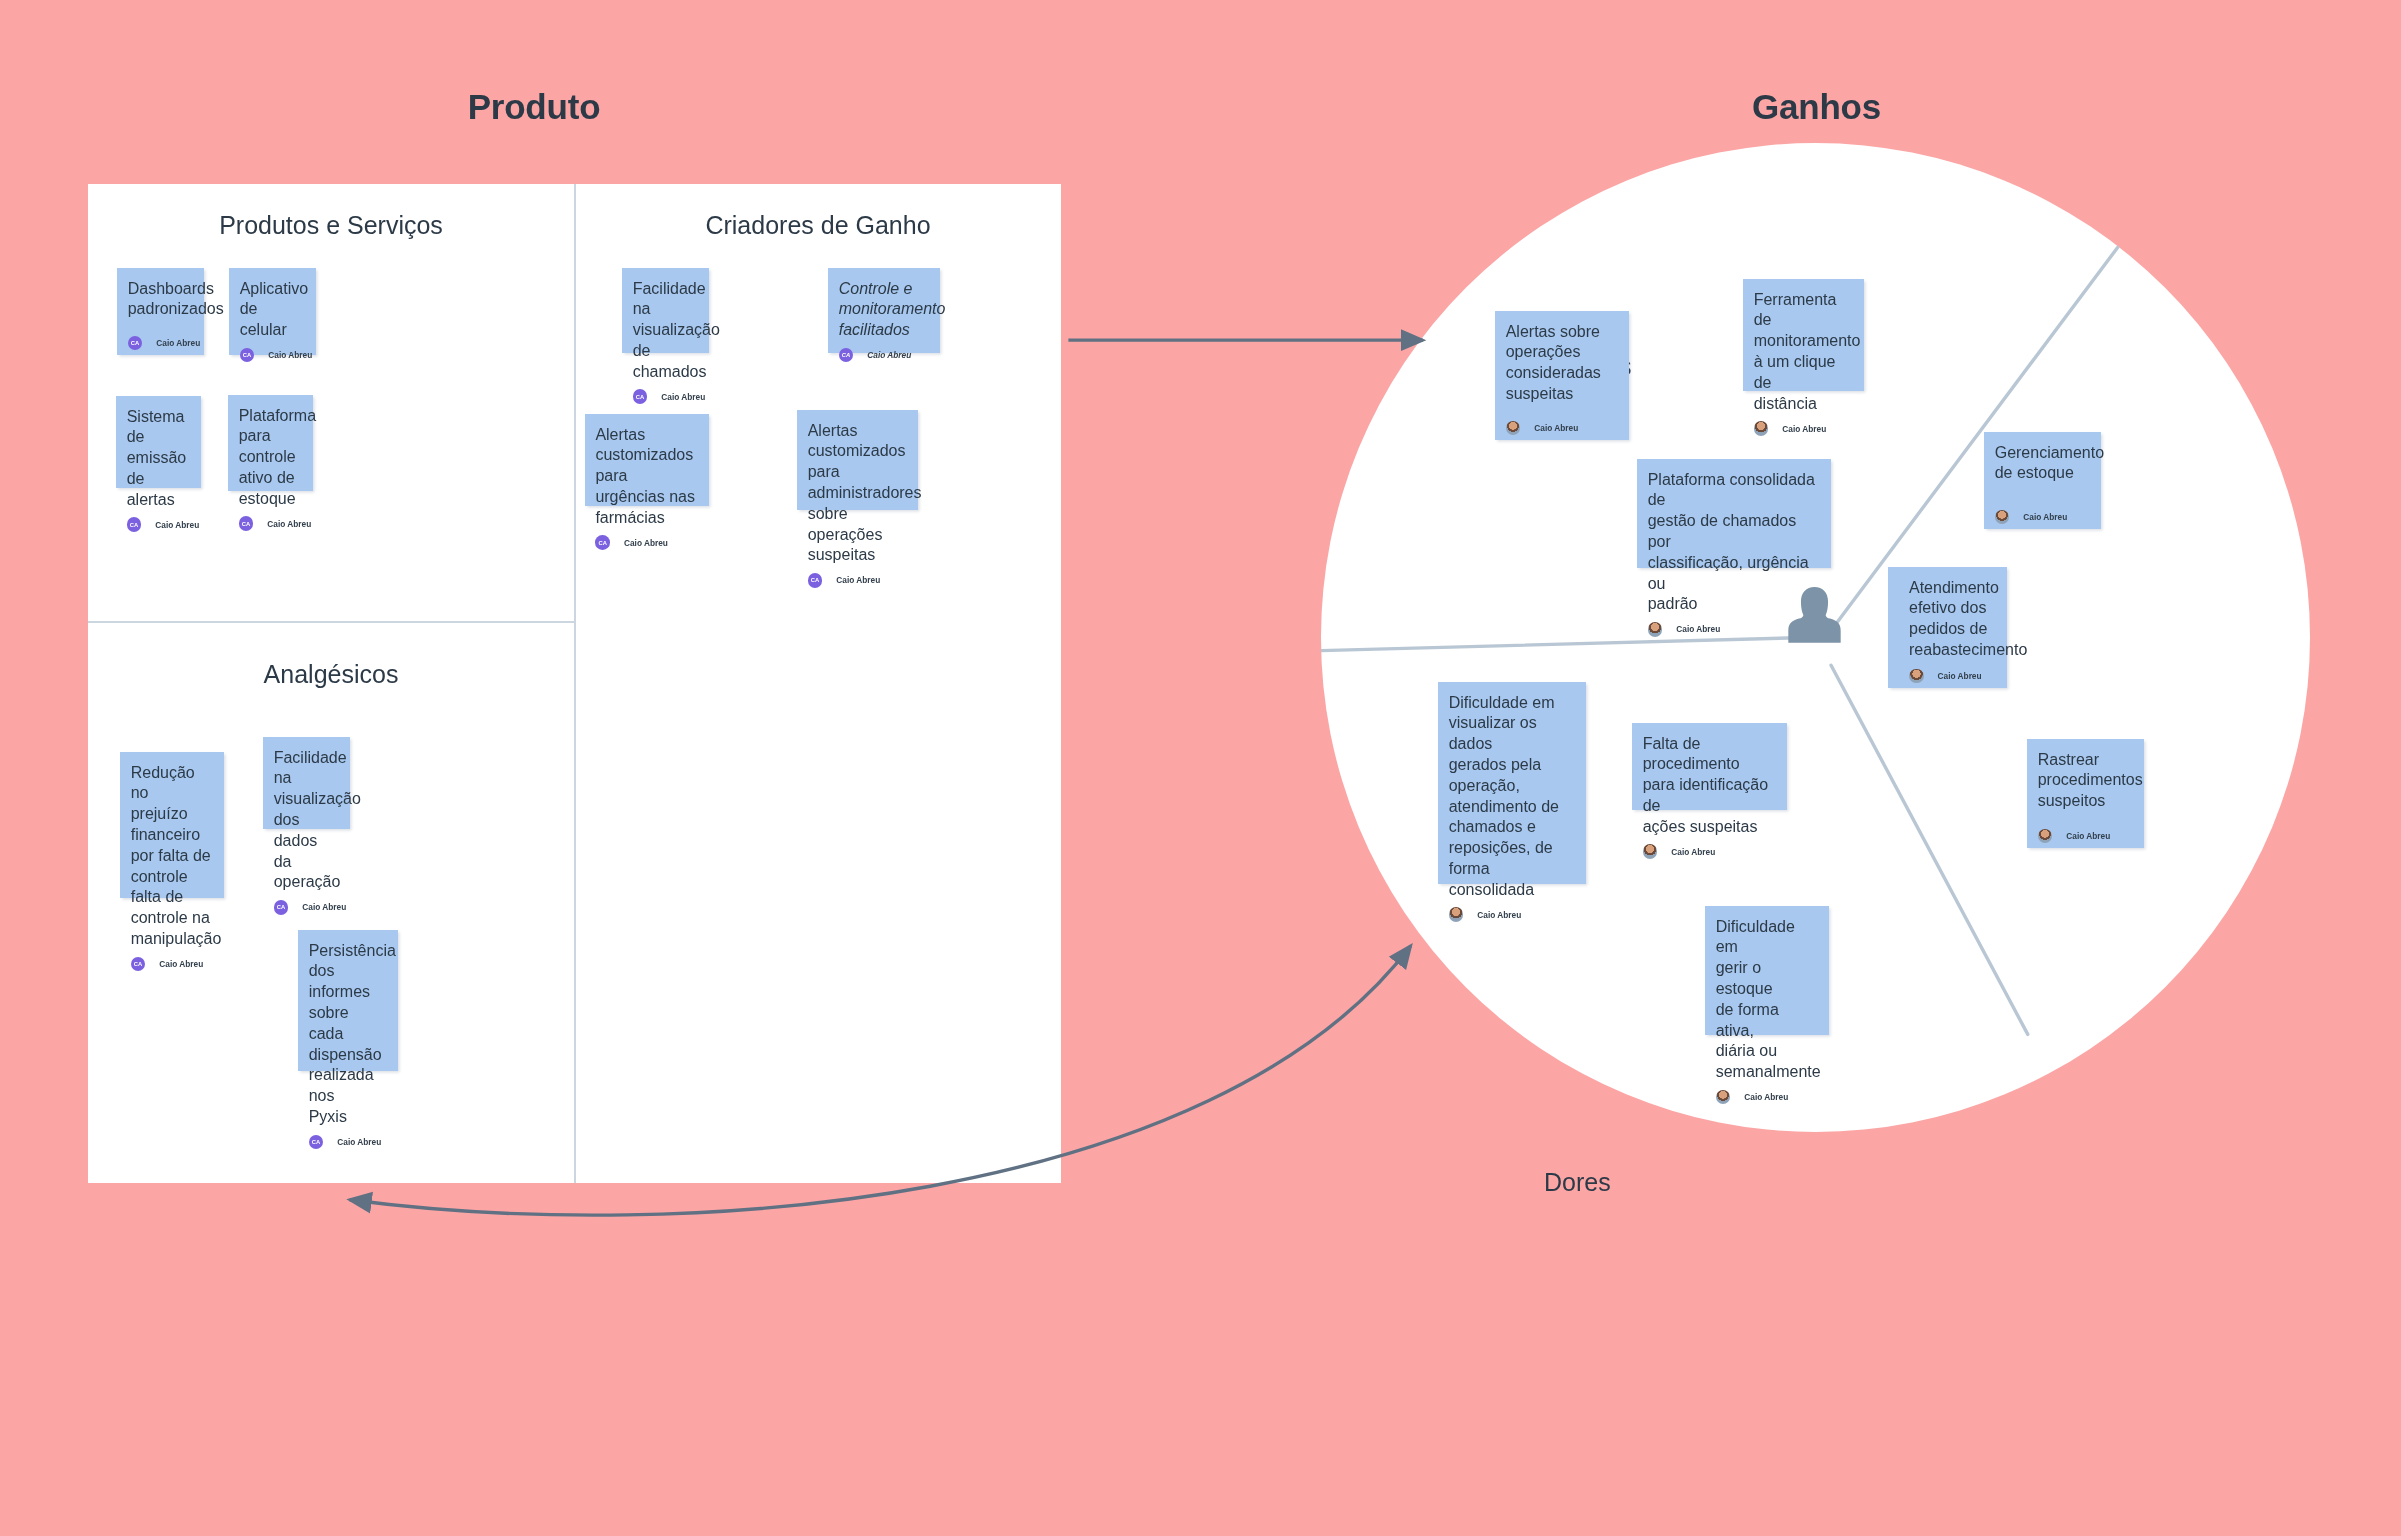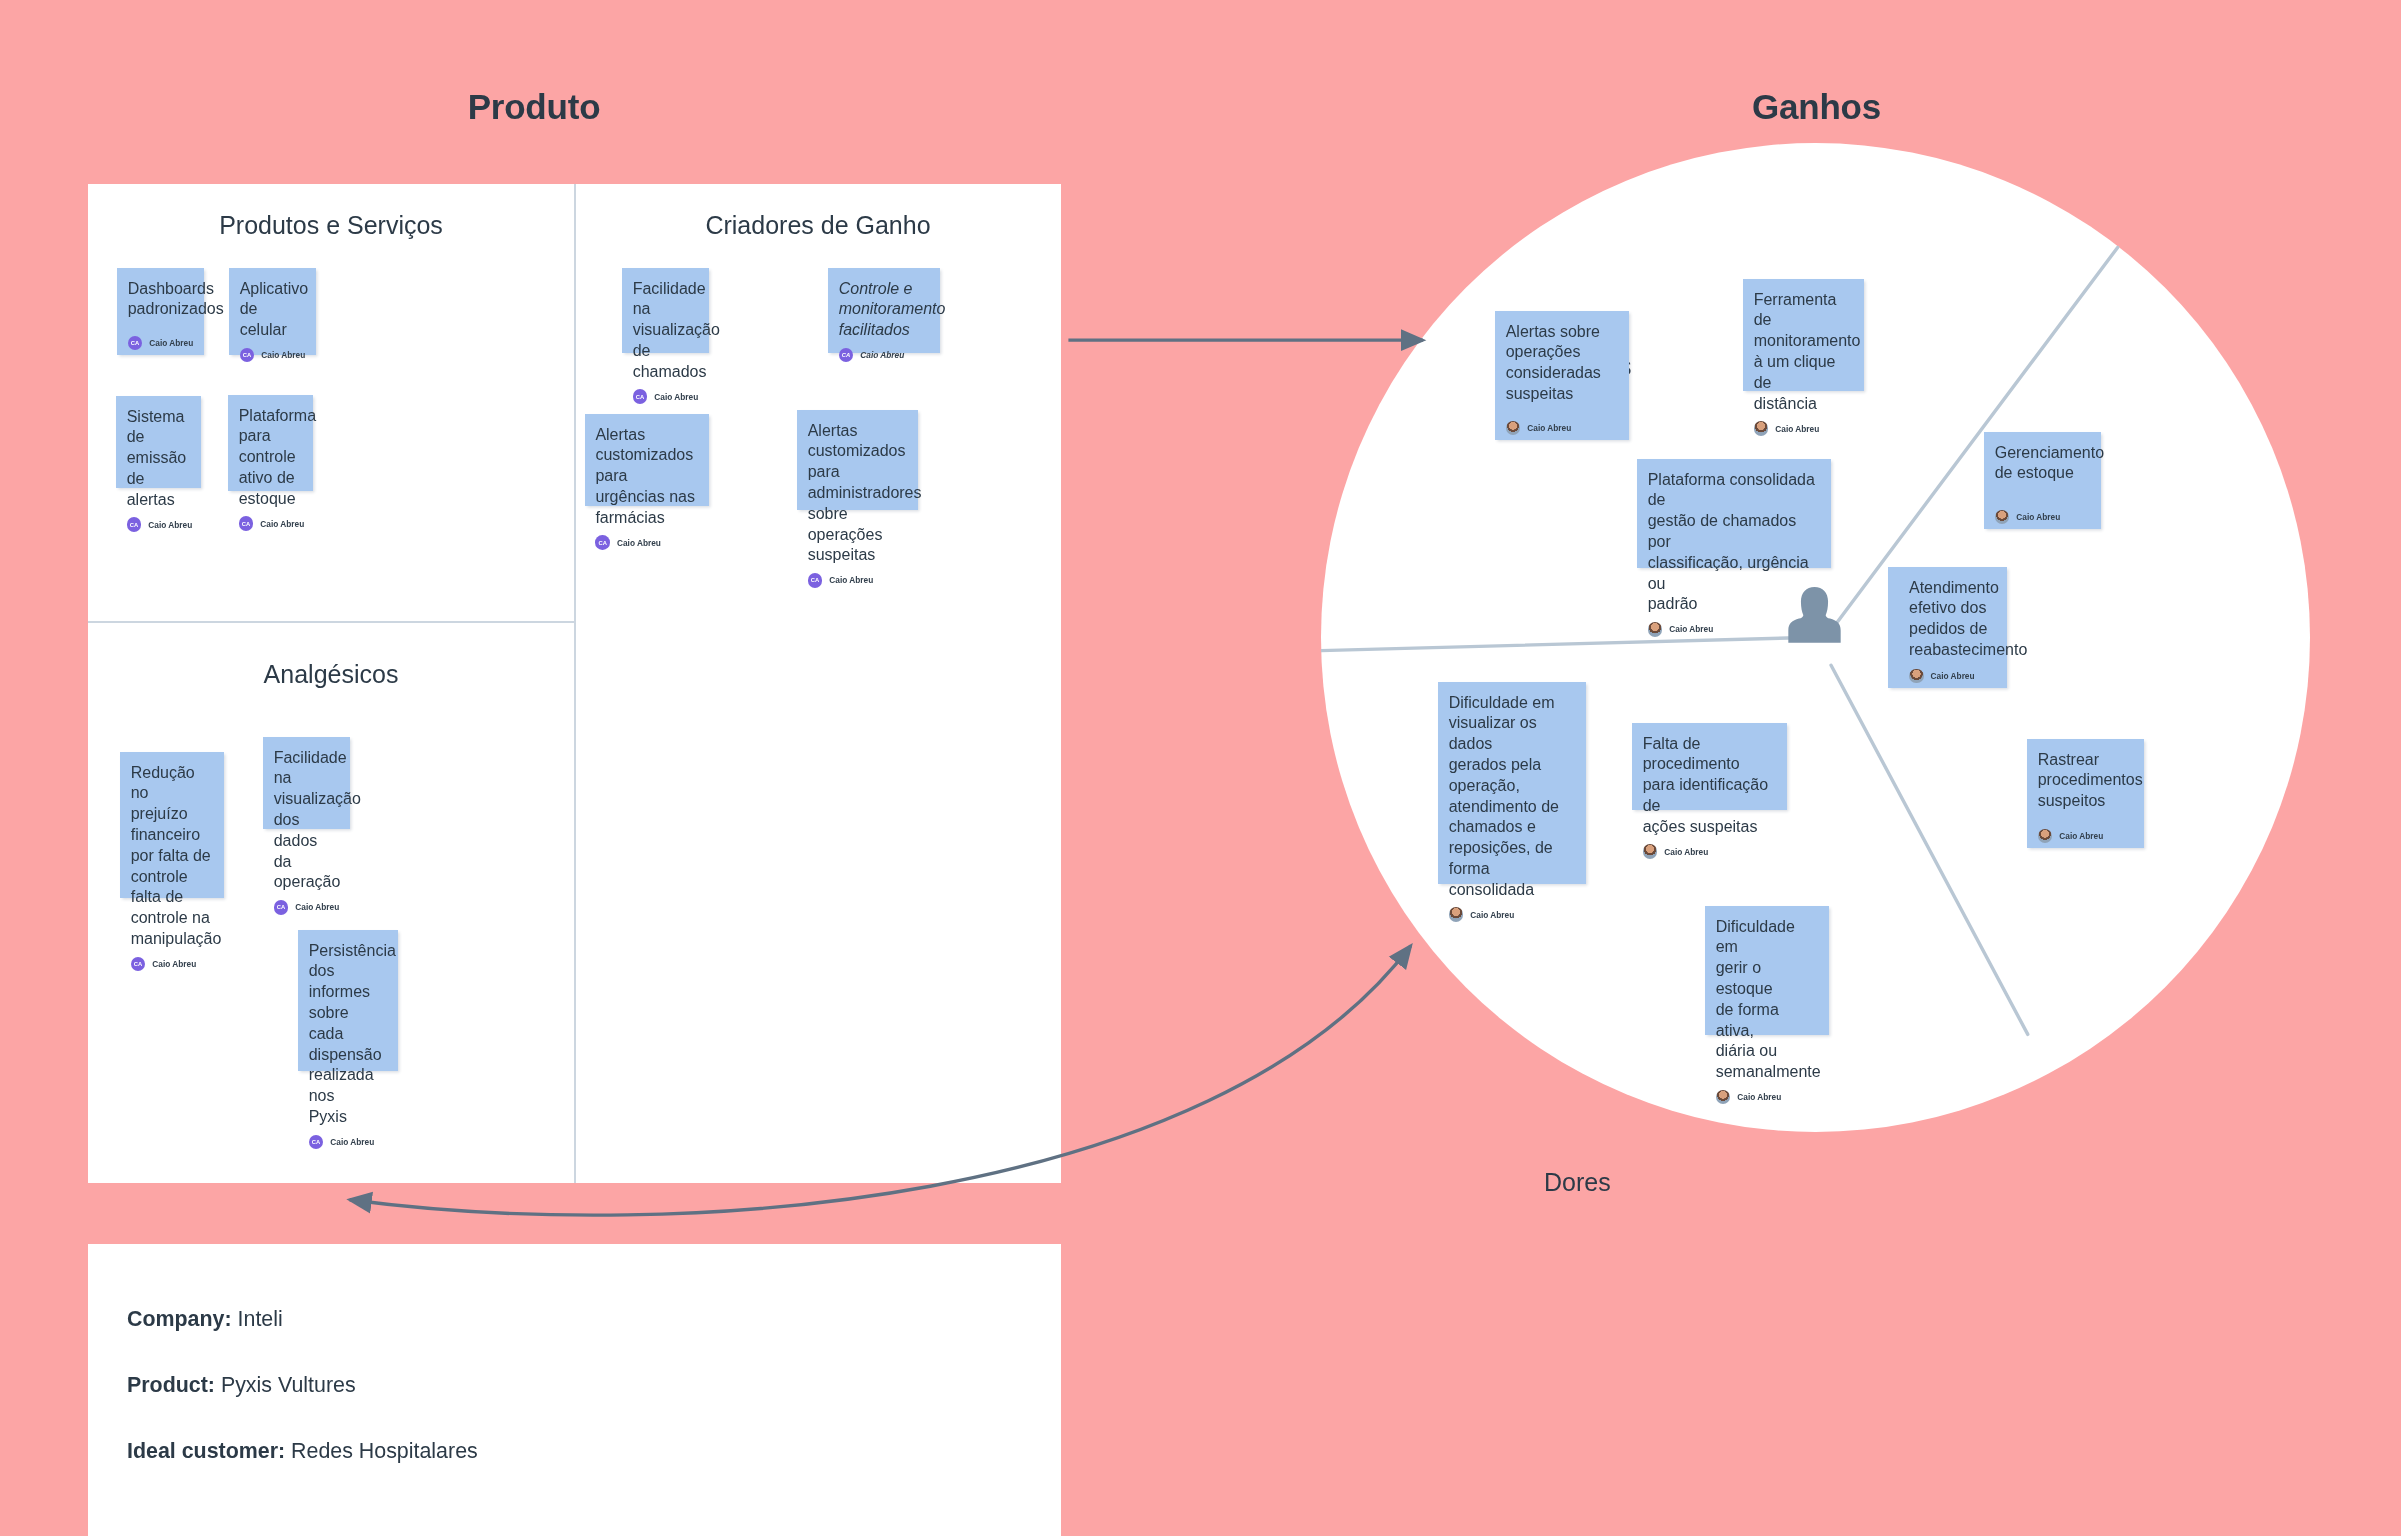--- a/index.html
+++ b/index.html
@@ -81,21 +81,21 @@
   .note-text {
     font-size: 16px;
     line-height: 1.30;
     color: #2c3a47;
     white-space: pre-line;
     flex: 0 0 auto;
   }
   .note-author {
     display: flex;
     align-items: center;
-    gap: 7px;
+    gap: 14px;
     margin-top: auto;
     padding-top: 6.8px;
   }
   .avatar {
     width: 14.6px; height: 14.6px;
     border-radius: 50%;
     flex: 0 0 auto;
     display: flex;
     align-items: center;
     justify-content: center;
@@ -412,26 +412,15 @@
       <marker id="arrowhead-start" markerWidth="8" markerHeight="8" refX="1.5" refY="4" orient="auto" markerUnits="strokeWidth">
         <path d="M8,0.8 L0.5,4 L8,7.2 z" fill="#5f7183"></path>
       </marker>
     </defs>
 
     <line x1="2200" y1="700" x2="2930" y2="700" stroke="#5f7183" stroke-width="7" marker-end="url(#arrowhead)"></line>
 
     <path d="M2905 1947 C 2500 2480, 1400 2560, 720 2470" fill="none" stroke="#5f7183" stroke-width="7" marker-end="url(#arrowhead)" marker-start="url(#arrowhead-start)"></path>
   </svg>
 
-  <div id="info-card">
-    <div class="info-row">
-      <span class="info-label">Company:</span><span class="info-value"> Inteli</span>
-    </div>
-    <div class="info-row">
-      <span class="info-label">Product:</span><span class="info-value"> Pyxis Vultures</span>
-    </div>
-    <div class="info-row">
-      <span class="info-label">Ideal customer:</span><span class="info-value">  Redes Hospitalares</span>
-    </div>
-  </div>
 
 </div>
 
 
 </body></html>

